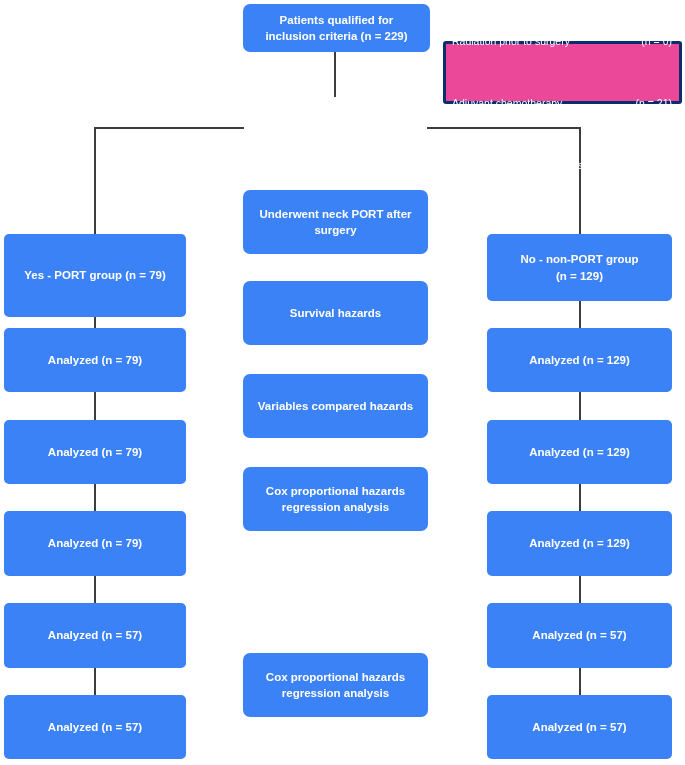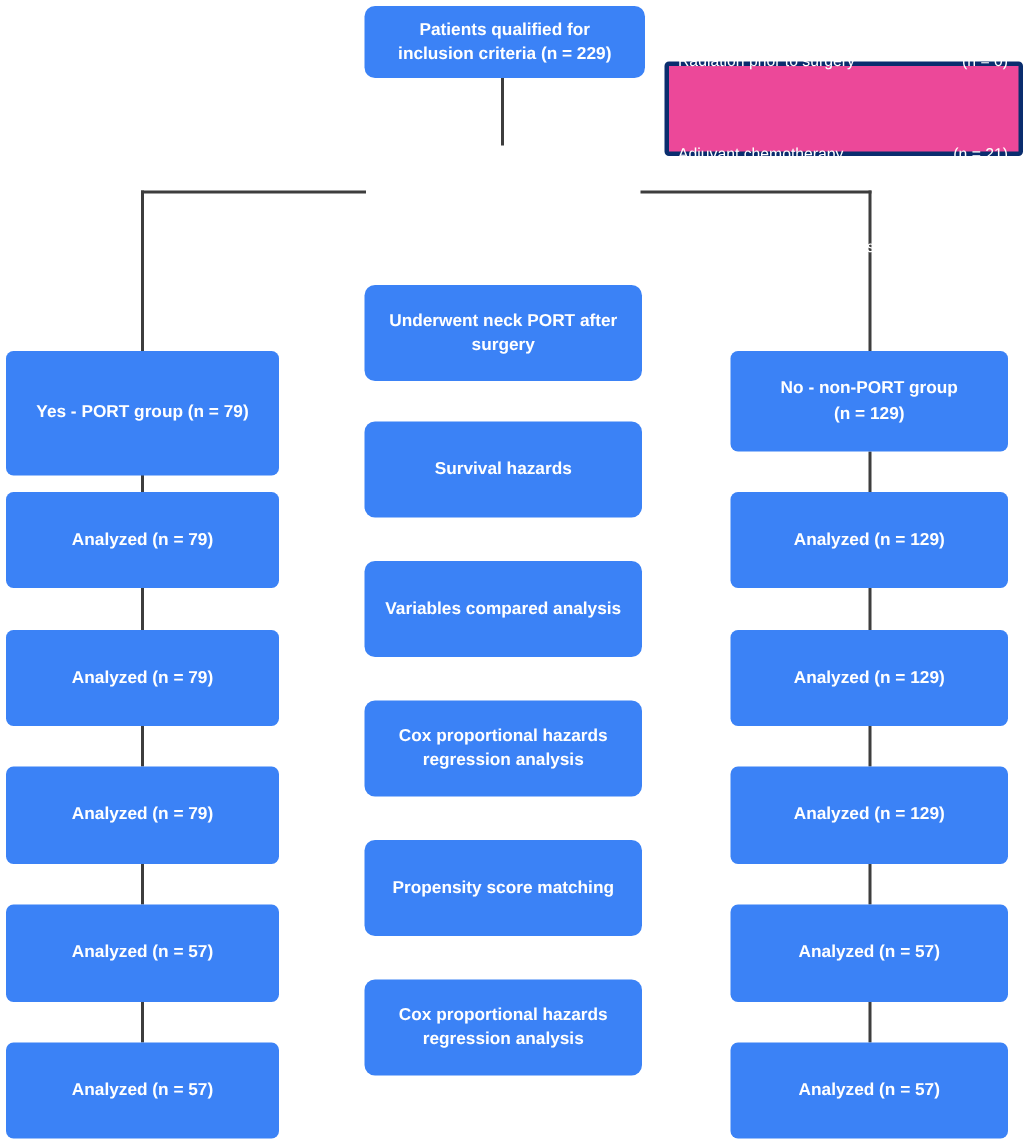--- a/index.html
+++ b/index.html
@@ -72,24 +72,23 @@
     <div class="row">
       <span class="lbl">Radiation &gt; 180 days after surgery</span>
       <span class="cnt">(n = 0)</span>
     </div>
   </div>
 
 
   <div class="node" style="left:243px; top:190px; width:185px; height:64px;">Underwent neck PORT after
 surgery</div>
   <div class="node" style="left:243px; top:281px; width:185px; height:64px;">Survival hazards</div>
-  <div class="node" style="left:243px; top:374px; width:185px; height:64px;">Variables compared analysis</div>
+  <div class="node" style="left:243px; top:374px; width:185px; height:64px;">Variables compared hazards</div>
   <div class="node" style="left:243px; top:467px; width:185px; height:64px;">Cox proportional hazards
 regression analysis</div>
-  <div class="node" style="left:243px; top:560px; width:185px; height:64px;">Propensity score matching</div>
   <div class="node" style="left:243px; top:653px; width:185px; height:64px;">Cox proportional hazards
 regression analysis</div>
 
   <div class="node square" style="left:4px; top:234px; width:182px; height:83px;">Yes - PORT group (n = 79)</div>
   <div class="node square" style="left:4px; top:328px; width:182px; height:64px;">Analyzed (n = 79)</div>
   <div class="node square" style="left:4px; top:420px; width:182px; height:64px;">Analyzed (n = 79)</div>
   <div class="node square" style="left:4px; top:511px; width:182px; height:65px;">Analyzed (n = 79)</div>
   <div class="node square" style="left:4px; top:603px; width:182px; height:65px;">Analyzed (n = 57)</div>
   <div class="node square" style="left:4px; top:695px; width:182px; height:64px;">Analyzed (n = 57)</div>
 

